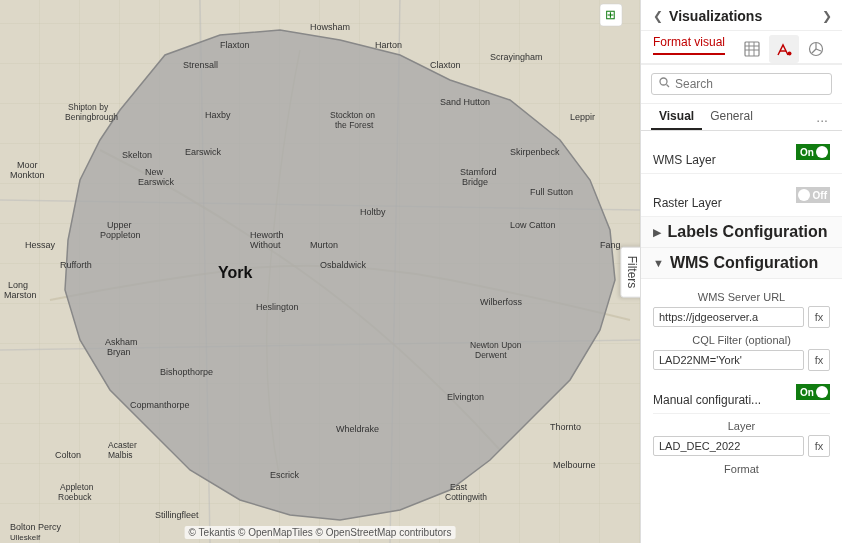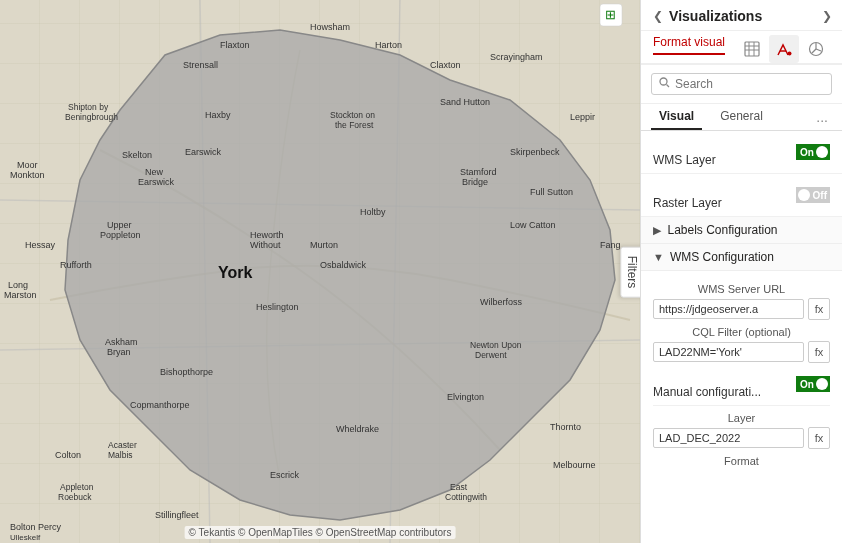--- a/index.html
+++ b/index.html
@@ -131,21 +131,21 @@
       width: 100%;
       background: transparent;
     }
 
     
     .tabs-row {
       display: flex;
       align-items: center;
       padding: 0 10px;
       border-bottom: 1px solid #ddd;
-      gap: 10px;
+      gap: 0;
     }
     .tab {
       padding: 5px 8px;
       font-size: 12px;
       color: #555;
       cursor: pointer;
       border-bottom: 2px solid transparent;
     }
     .tab.active {
       color: #252423;
@@ -217,22 +217,22 @@
       cursor: pointer;
       border-bottom: 1px solid #eee;
       background: #fafafa;
     }
     .section-chevron {
       font-size: 11px;
       color: #555;
       margin-right: 6px;
     }
     .section-title {
-      font-size: 12px;
-      font-weight: 400;
+      font-size: 16px;
+      font-weight: 700;
       color: #252423;
     }
 
     
     .wms-section {
       padding: 6px 12px 8px;
     }
     .field-label {
       font-size: 11px;
       color: #555;

